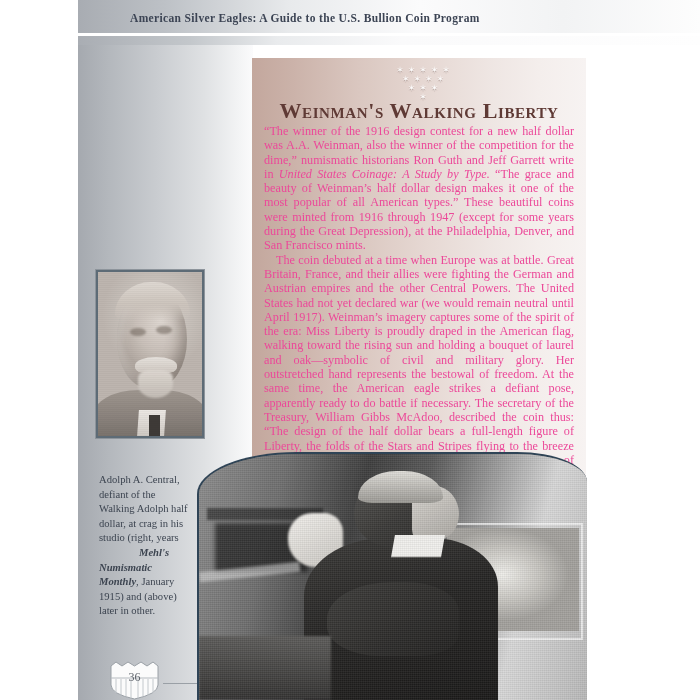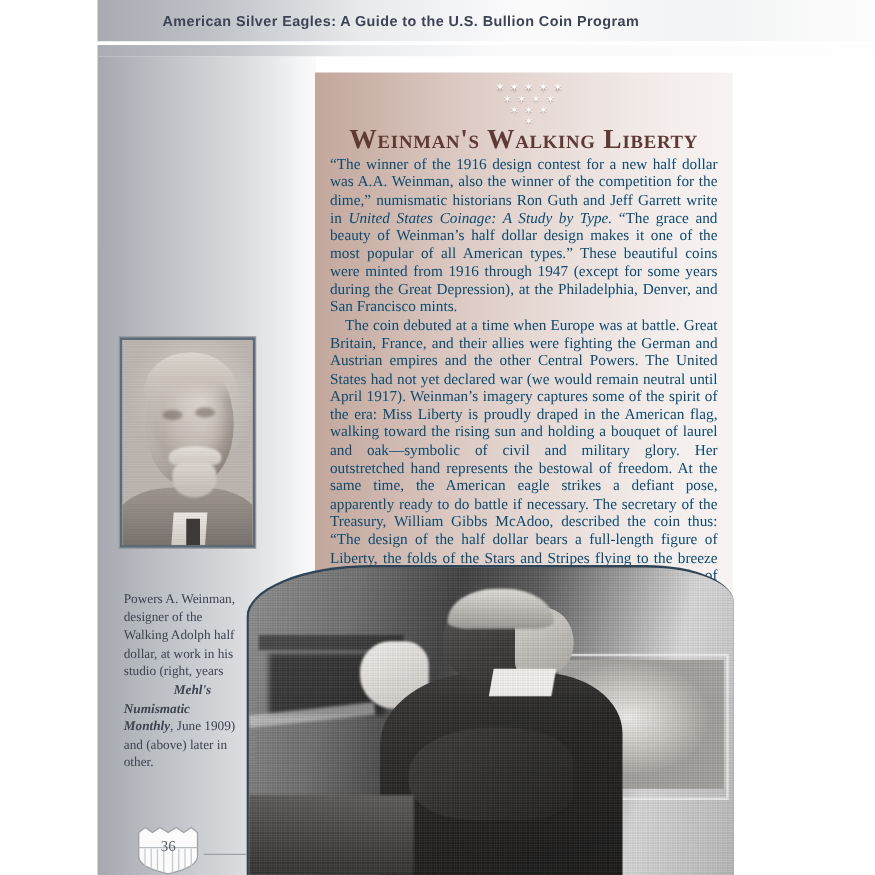--- a/index.html
+++ b/index.html
@@ -30,21 +30,21 @@
     background: linear-gradient(to right, #a9adb3 0%, #c3c7cb 18%, #e9ebed 32%, #fafafb 52%, #fefefe 100%);
   }
   .header-title {
     position: absolute;
     left: 130px; top: 12px;
     font-size: 11.5px;
     font-weight: bold;
     letter-spacing: 0.35px;
     color: #3c4454;
     white-space: nowrap;
-    font-family: Liberation Sans, sans-serif;
+    font-family: Liberation Serif, serif;
   }
 
   
   .spine {
     position: absolute;
     left: 78px; top: 45px;
     width: 175px; height: 655px;
     background: linear-gradient(to right, #a5a9af 0%, #b4b8bd 18%, #c9ccd0 45%, #dfe1e3 72%, #f3f4f5 92%, #fbfbfc 100%);
   }
   .page-white-right {
@@ -94,21 +94,21 @@
     letter-spacing: 0.6px;
     font-family: "Liberation Serif", serif;
   }
 
   .body-copy {
     position: absolute;
     left: 264px; top: 124px;
     width: 310px;
     font-size: 12.2px;
     line-height: 14.3px;
-    color: #0c4a6e;
+    color: #ec4899;
     text-align: justify;
     text-justify: inter-word;
     font-family: "Liberation Serif", serif;
   }
   .body-copy p { margin: 0; }
   .body-copy p.indent { text-indent: 12px; }
   .body-copy i { font-style: italic; }
 
   
   .portrait-frame {
@@ -415,27 +415,27 @@
       <div class="eye-r"></div>
       <div class="moustache"></div>
       <div class="beard"></div>
       <div class="collar"></div>
       <div class="tie"></div>
       <div class="grain"></div>
     </div>
   </div>
 
   <div class="caption">
-    <span>Powers A. Weinman,</span>
-    <span>designer of the</span>
+    <span>Adolph A. Central,</span>
+    <span>defiant of the</span>
     <span>Walking Adolph half</span>
-    <span>dollar, at work in his</span>
+    <span>dollar, at crag in his</span>
     <span>studio (right, years</span>
-    <i>Mehl's Numismatic Monthly</i><span>, June</span>
-    <span>1909) and (above)</span>
+    <i>Mehl's Numismatic Monthly</i><span>, January</span>
+    <span>1915) and (above)</span>
     <span>later in other.</span>
   </div>
 
   <div class="studio-photo">
     <div class="studio-inner">
       <div class="studio-scene">
         <div class="bg"></div>
         <div class="shelf1"></div>
         <div class="darkblock"></div>
         <div class="sculpt"></div>

